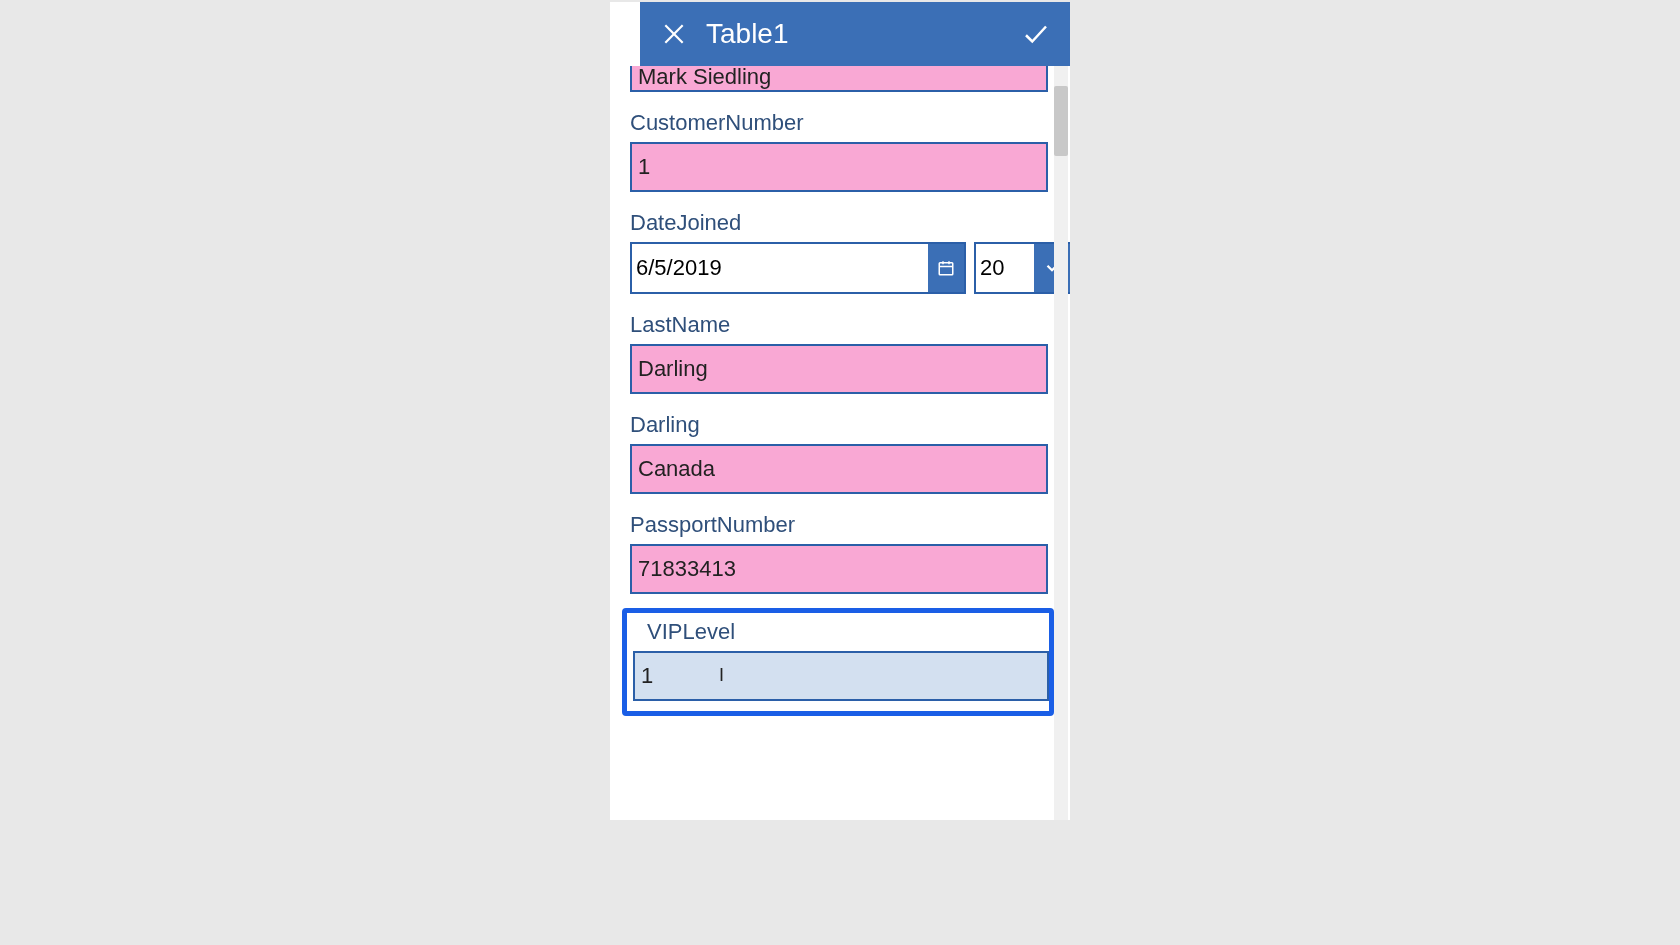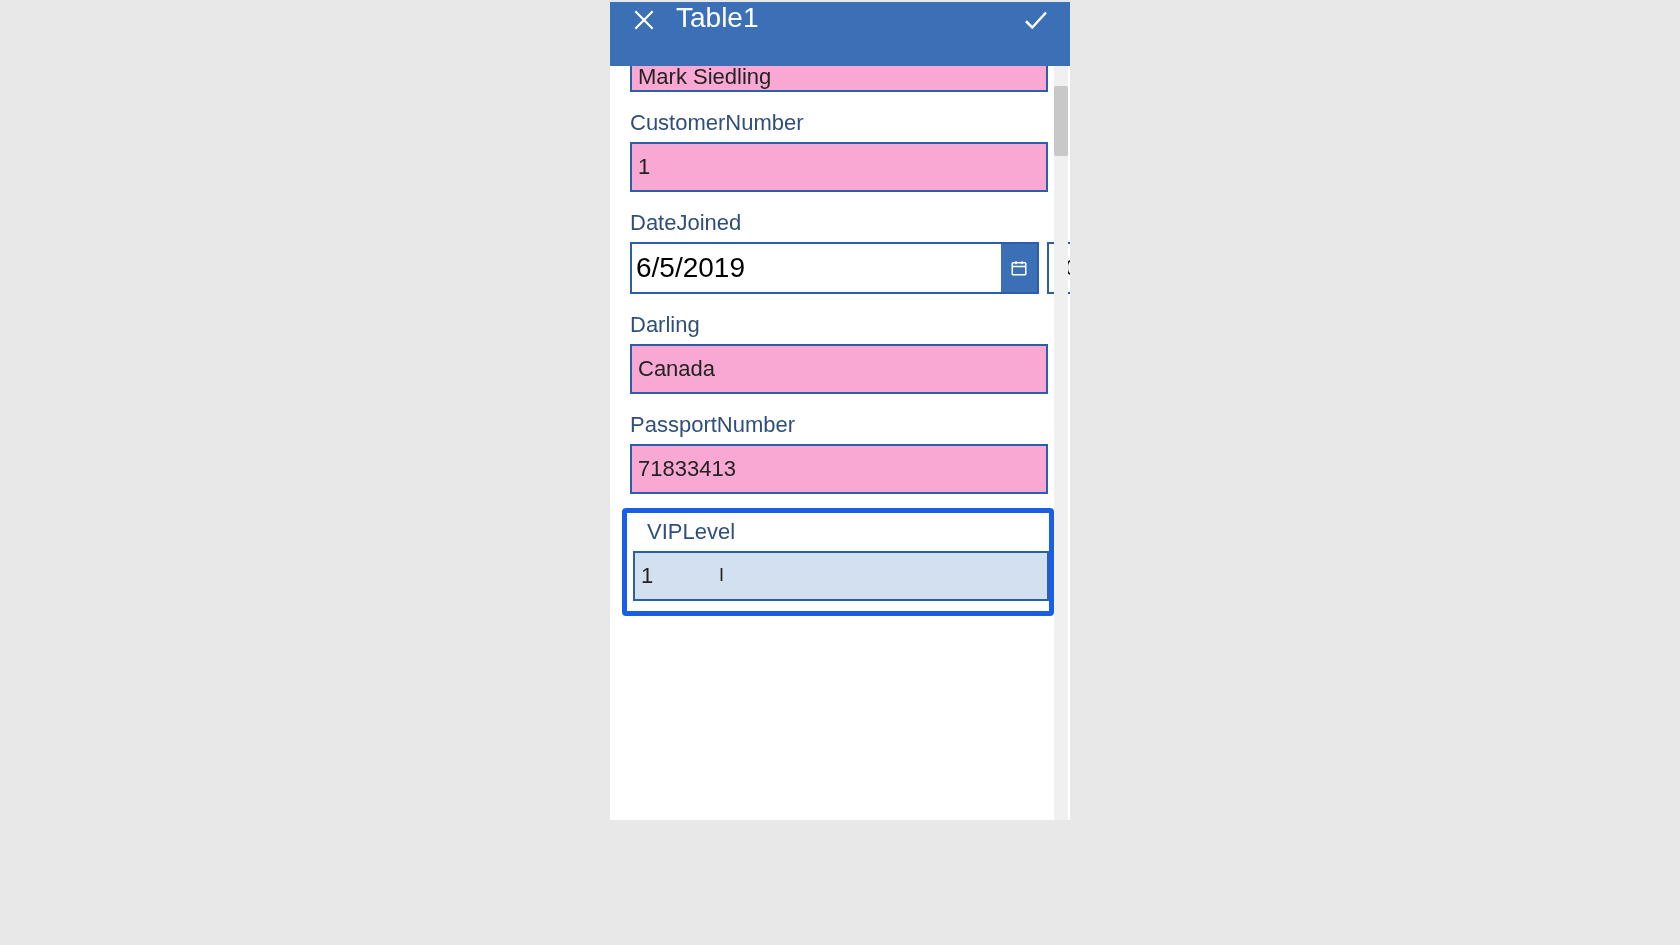--- a/index.html
+++ b/index.html
@@ -21,22 +21,24 @@
       width: 460px;
       background: #fff;
       position: relative;
       overflow: hidden;
       height: 818px;
     }
     .header {
       background: #3b6fb6;
       height: 64px;
       display: flex;
+      align-items: center;
       padding: 0 16px;
       color: #fff;
+      margin-left: 30px;
     }
     .header .close {
       width: 36px;
       height: 36px;
       display: flex;
       align-items: center;
       justify-content: center;
       cursor: pointer;
     }
     .header .title {
@@ -106,21 +108,21 @@
     }
     .date-input-wrap {
       display: flex;
       border: 2px solid #2b5fa8;
       height: 52px;
       flex: 0 0 210px;
     }
     .date-input {
       border: none;
       outline: none;
-      font-size: 28px;
+      font-size: 22px;
       padding: 0 4px;
       flex: 1;
       min-width: 0;
     }
     .date-icon-btn {
       width: 36px;
       background: #3b6fb6;
       display: flex;
       align-items: center;
       justify-content: center;
@@ -229,20 +231,24 @@
             <svg width="18" height="18" viewBox="0 0 24 24" fill="none" stroke="#fff" stroke-width="3">
               <polyline points="6,9 12,15 18,9"></polyline>
             </svg>
           </div>
         </div>
 
       </div>
     </div>
 
 
+    <div class="field-group">
+      <div class="field-label">LastName</div>
+      <input class="text-input" value="Darling" style="">
+    </div>
 
     <div class="field-group">
       <div class="field-label">Darling</div>
       <input class="text-input" value="Canada" style="">
     </div>
 
     <div class="field-group">
       <div class="field-label">PassportNumber</div>
       <input class="text-input" value="71833413" style="">
     </div>

